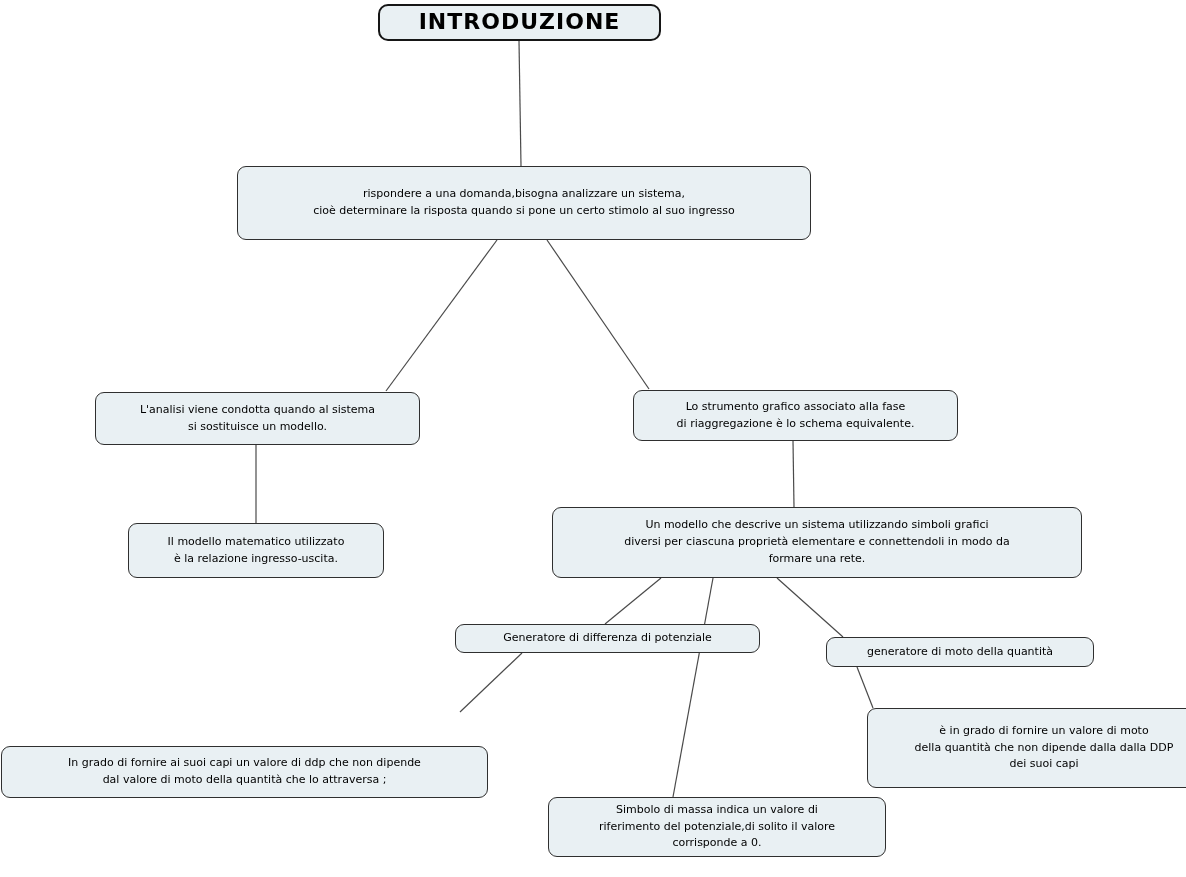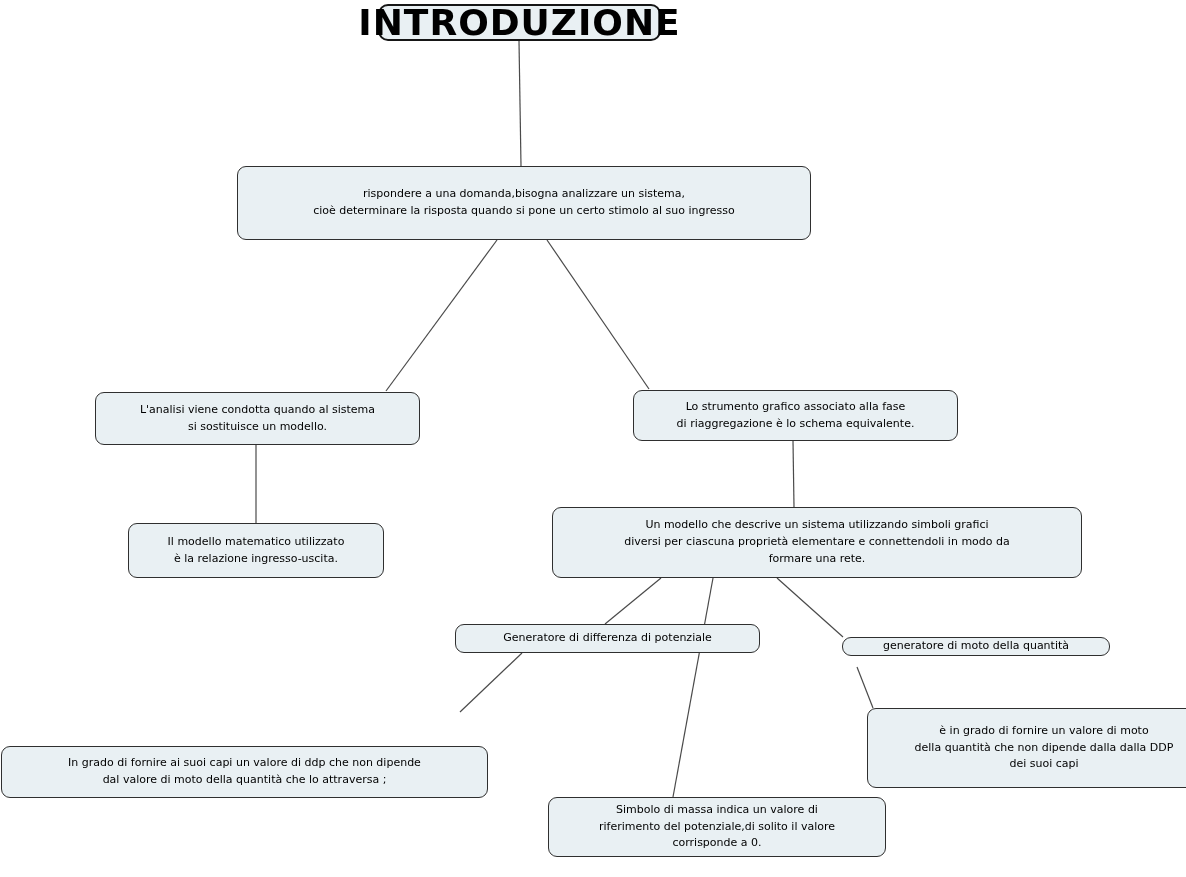--- a/index.html
+++ b/index.html
@@ -39,21 +39,21 @@
     text-align: center;
     background: var(--node-fill);
     border: 1.4px solid var(--node-border);
     border-radius: 9px;
     font-size: 11px;
     line-height: 1.52;
     white-space: pre-line;
     padding: 2px 8px;
   }
   .node.title {
-    font-size: 36px;
+    font-size: 22px;
     font-weight: 600;
     letter-spacing: 1px;
     border-width: 2px;
     border-radius: 10px;
     border-color: #161616;
     line-height: 1.1;
     padding: 2px 10px;
   }
 </style>
 </head>
@@ -87,21 +87,21 @@
 
   <div class="node" style="left:128px; top:523px; width:256px; height:55px;">Il modello matematico utilizzato
 è la relazione ingresso-uscita.</div>
 
   <div class="node" style="left:552px; top:507px; width:530px; height:71px;">Un modello che descrive un sistema utilizzando simboli grafici
 diversi per ciascuna proprietà elementare e connettendoli in modo da
 formare una rete.</div>
 
   <div class="node" style="left:455px; top:624px; width:305px; height:29px;">Generatore di differenza di potenziale</div>
 
-  <div class="node" style="left:826px; top:637px; width:268px; height:19px;margin-left:16px;">generatore di moto della quantità</div>
+  <div class="node" style="left:826px; top:637px; width:268px; height:30px;">generatore di moto della quantità</div>
 
   <div class="node" style="left:1px;   top:712px; width:487px; height:52px;margin-top:34px;">In grado di fornire ai suoi capi un valore di ddp che non dipende
 dal valore di moto della quantità che lo attraversa ;</div>
 
   <div class="node" style="left:826px; top:708px; width:354px; height:80px;margin-left:41px;">è in grado di fornire un valore di moto
 della quantità che non dipende dalla dalla DDP
 dei suoi capi</div>
 
   <div class="node" style="left:548px; top:797px; width:338px; height:60px;">Simbolo di massa indica un valore di
 riferimento del potenziale,di solito il valore

